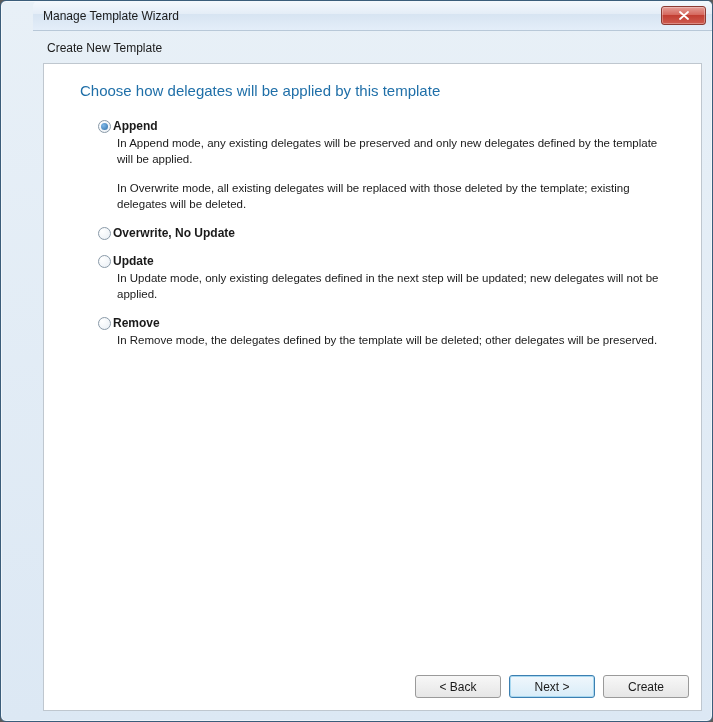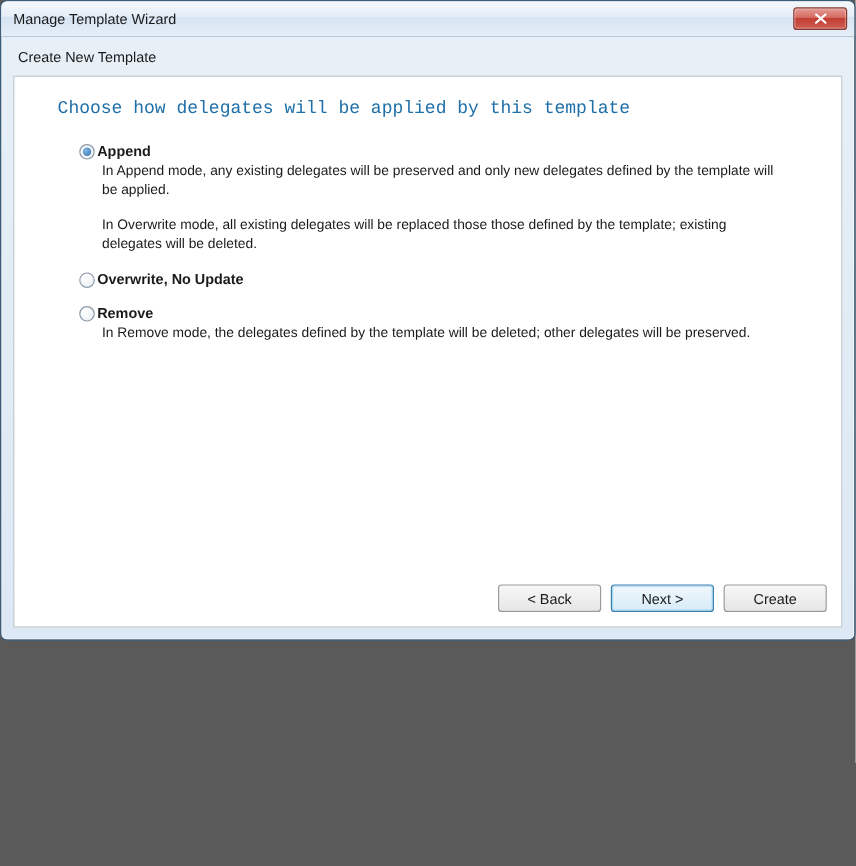--- a/index.html
+++ b/index.html
@@ -6,28 +6,29 @@
   body {
     margin: 0;
     font-family: "Segoe UI", Tahoma, sans-serif;
     background: #5a5a5a;
     width: 713px;
     height: 722px;
     overflow: hidden;
   }
   .window {
     width: 713px;
-    height: 534px;
+    height: 722px;
     background: linear-gradient(to bottom, #e8f0f7 0%, #dce8f4 100%);
     border: 1px solid #3b5d7a;
     border-radius: 6px;
     box-shadow: inset 0 0 0 1px rgba(255,255,255,0.5);
     position: relative;
     display: flex;
     flex-direction: column;
+    padding-left: 32px;
   }
   .titlebar {
     height: 30px;
     display: flex;
     align-items: center;
     padding: 0 6px 0 10px;
     background: linear-gradient(to bottom, #f4f8fc 0%, #e4edf7 45%, #d7e4f2 46%, #e4eef9 100%);
     border-bottom: 1px solid #b8c8d8;
     border-radius: 5px 5px 0 0;
   }
@@ -65,21 +66,20 @@
   .content-inner {
     flex: 1;
     padding: 18px 30px 10px 36px;
     overflow: auto;
   }
   .page-heading {
     color: #1f6fa8;
     font-size: 15px;
     font-weight: 400;
     margin: 0 0 20px 0;
-    font-family: Liberation Mono, monospace;
   }
   .option {
     margin: 0 0 14px 18px;
   }
   .option-row {
     display: flex;
     align-items: flex-start;
     gap: 2px;
   }
   .radio {
@@ -161,30 +161,37 @@
 
       <div class="option">
         <div class="option-row">
           <div class="radio checked"></div>
           <div class="option-label">Append</div>
         </div>
         <div class="option-desc">In Append mode, any existing delegates will be preserved and only new delegates defined by the template will be applied.</div>
       </div>
 
       <div class="option">
-        <div class="option-desc">In Overwrite mode, all existing delegates will be replaced those those defined by the template; existing delegates will be deleted.</div>
+        <div class="option-desc">In Overwrite mode, all existing delegates will be replaced with those deleted by the template; existing delegates will be deleted.</div>
       </div>
 
       <div class="option">
         <div class="option-row">
           <div class="radio"></div>
           <div class="option-label">Overwrite, No Update</div>
         </div>
       </div>
 
+      <div class="option">
+        <div class="option-row">
+          <div class="radio"></div>
+          <div class="option-label">Update</div>
+        </div>
+        <div class="option-desc">In Update mode, only existing delegates defined in the next step will be updated; new delegates will not be applied.</div>
+      </div>
 
       <div class="option">
         <div class="option-row">
           <div class="radio"></div>
           <div class="option-label">Remove</div>
         </div>
         <div class="option-desc">In Remove mode, the delegates defined by the template will be deleted; other delegates will be preserved.</div>
       </div>
 
     </div>

